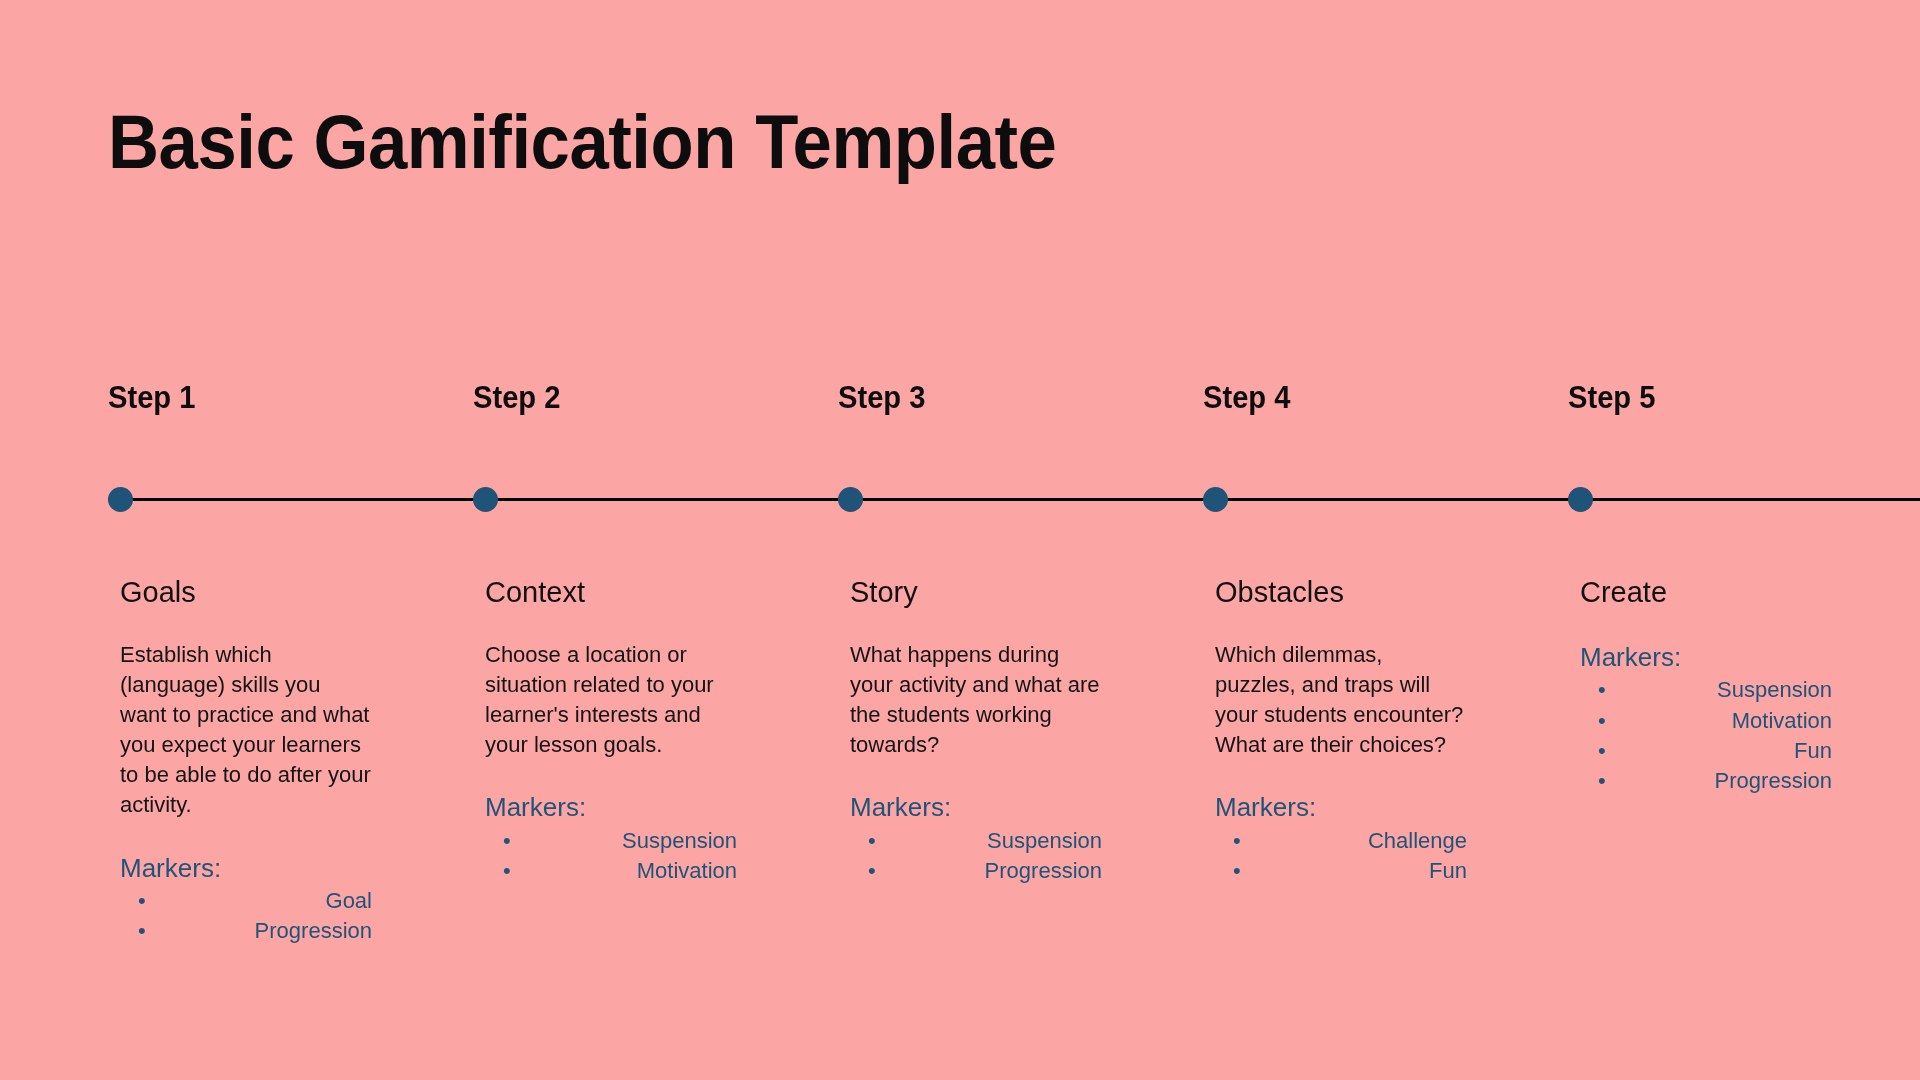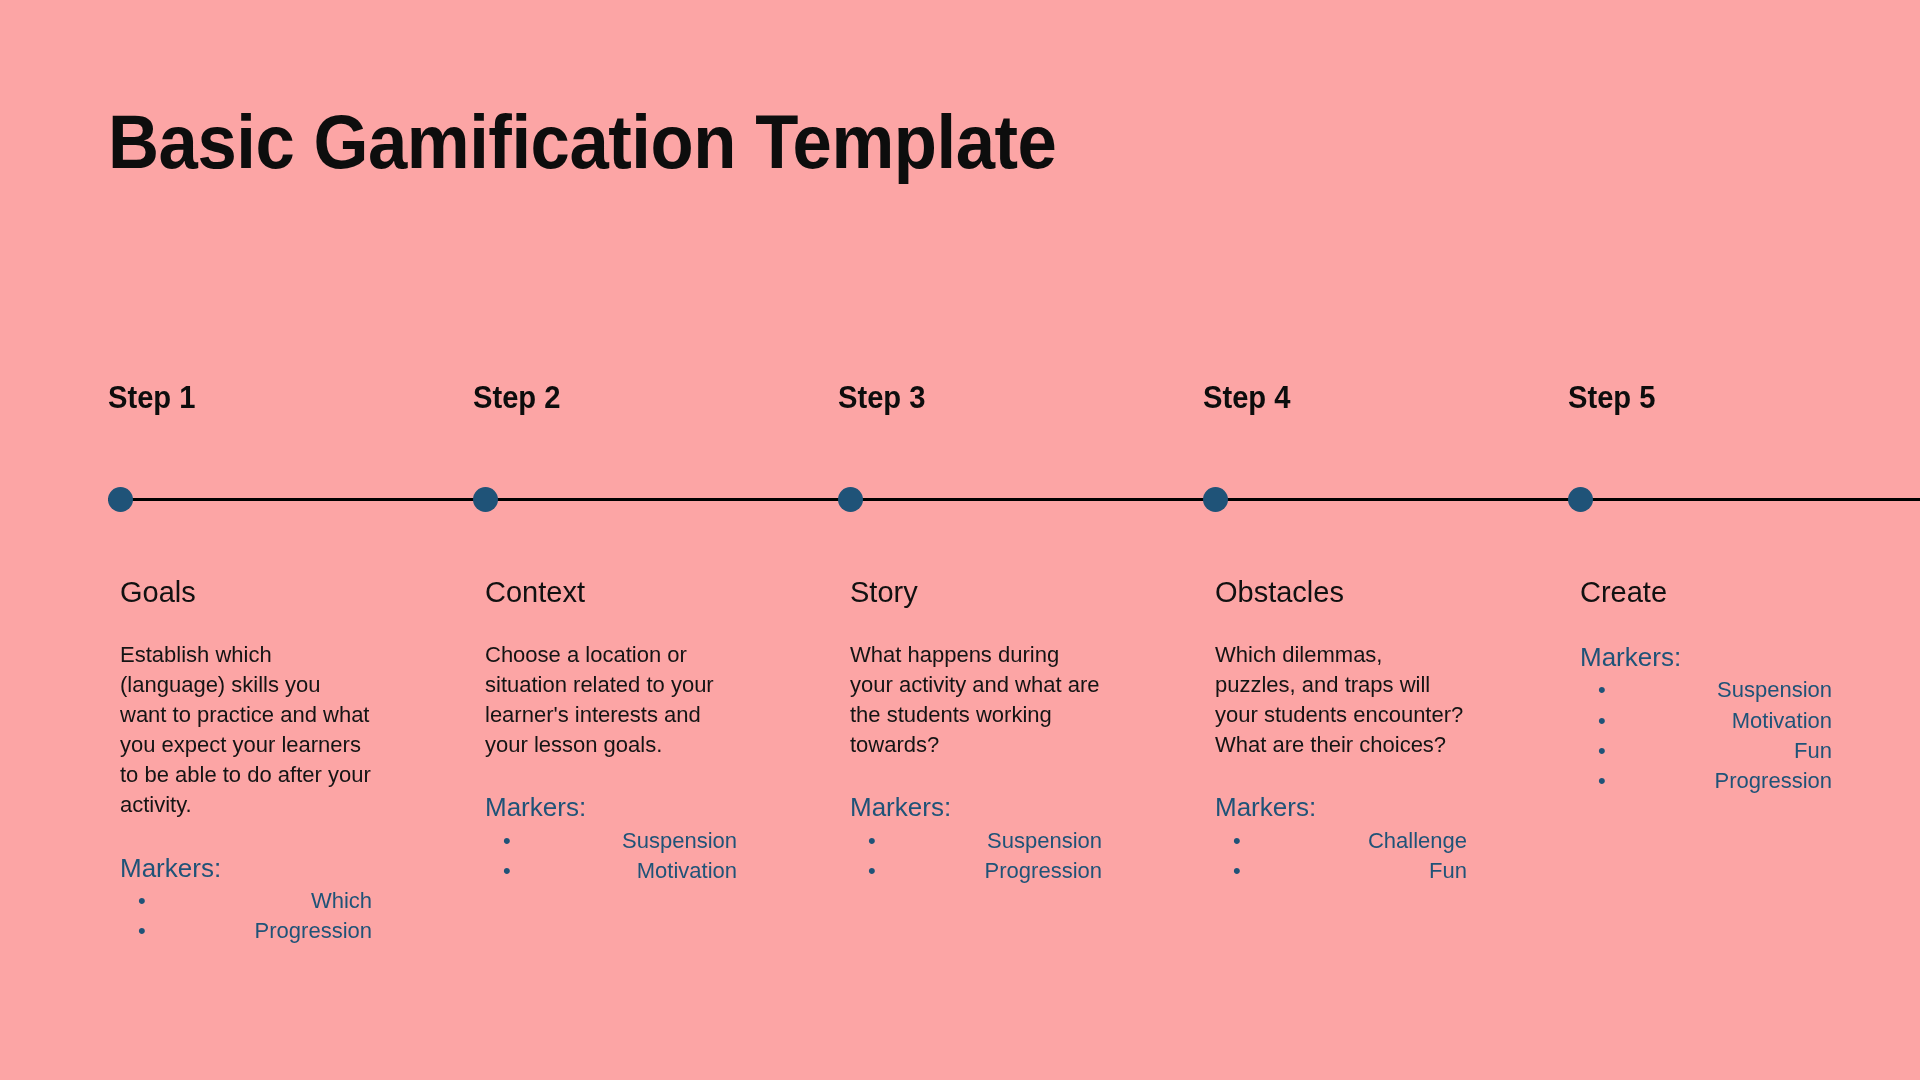--- a/index.html
+++ b/index.html
@@ -167,21 +167,21 @@
 
   <div class="columns" id="columns">
       <div class="step-col" style="left: 108px;">
         <div class="step-label">Step 1</div>
         <div class="step-body">
           <div class="step-heading">Goals</div>
           <p class="step-desc">Establish which (language) skills you want to practice and what you expect your learners to be able to do after your activity.</p>
           <div class="markers-block">
             <p class="markers-label" style="color: rgb(31, 83, 120);">Markers:</p>
             <ul class="markers-list">
-              <li style="color: rgb(31, 83, 120);">Which</li>
+              <li style="color: rgb(31, 83, 120);">Goal</li>
               <li style="color: rgb(31, 83, 120);">Progression</li>
             </ul>
           </div>
         </div>
       </div>
       <div class="step-col" style="left: 473px;">
         <div class="step-label">Step 2</div>
         <div class="step-body">
           <div class="step-heading">Context</div>
           <p class="step-desc">Choose a location or situation related to your learner's interests and your lesson goals.</p>

